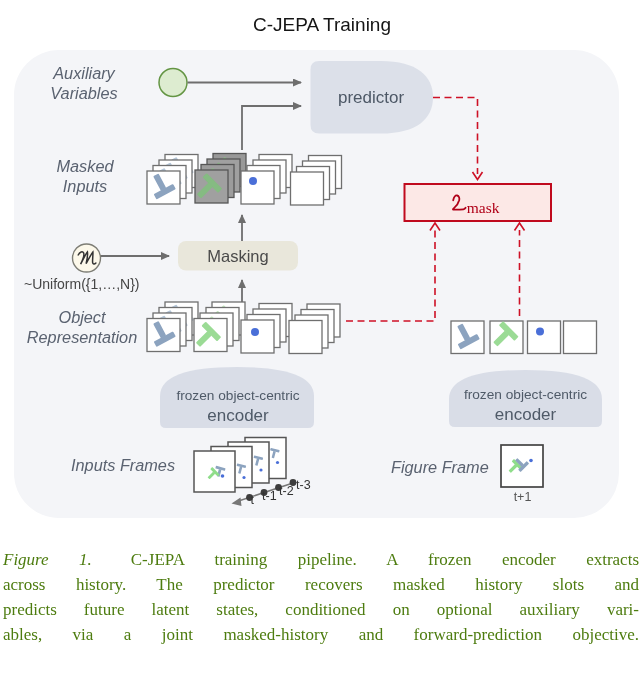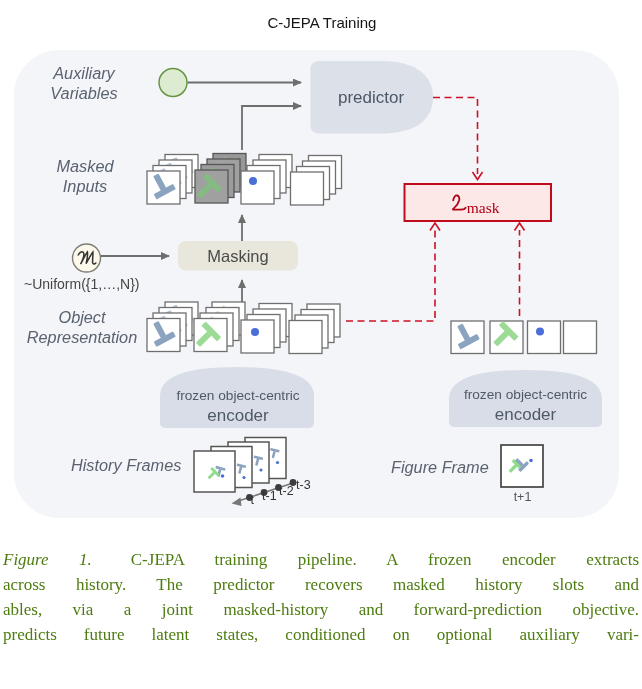--- a/index.html
+++ b/index.html
@@ -1,35 +1,35 @@
 <!DOCTYPE html>
 <html><head>
 <meta charset="utf-8">
 <style>
   html,body{margin:0;padding:0;background:#ffffff;width:642px;height:689px;overflow:hidden;}
   body{font-family:"Liberation Sans",sans-serif;position:relative;}
   .title{position:absolute;left:1px;top:14px;width:642px;text-align:center;
-         font-size:15px;color:#151515;}
+         font-size:19px;color:#151515;}
   .panel{position:absolute;left:14px;top:50px;width:605px;height:468px;
          background:#f4f5f8;border-radius:45px;}
   .lbl{position:absolute;color:#5a6270;font-size:16.3px;line-height:19.5px;text-align:center;font-style:italic;}
   svg.ov{position:absolute;left:0;top:0;}
   .cap{position:absolute;left:3px;top:548px;width:636px;
        font-family:"Liberation Serif",serif;font-size:17px;color:#4d7c0f;}
   .cap div{text-align:justify;text-align-last:justify;height:24.9px;line-height:24.9px;}
 </style>
 </head>
 <body>
 <div class="title">C-JEPA Training</div>
 <div class="panel"></div>
 
 <div class="lbl" style="left:28px;top:64px;width:112px;">Auxiliary<br>Variables</div>
 <div class="lbl" style="left:29px;top:157px;width:112px;">Masked<br>Inputs</div>
 <div class="lbl" style="left:10px;top:308px;width:144px;">Object<br>Representation</div>
-<div class="lbl" style="left:71px;top:456px;width:120px;text-align:left;">History Frames</div>
+<div class="lbl" style="left:71px;top:456px;width:120px;text-align:left;">Inputs Frames</div>
 <div class="lbl" style="left:391px;top:458px;width:110px;text-align:left;">Figure Frame</div>
 
 <svg class="ov" width="642" height="689" viewBox="0 0 642 689">
 <defs>
   <g id="tee">
     <rect x="-11" y="-11" width="22" height="6" rx="1"></rect>
     <rect x="-3" y="-5.6" width="6" height="16.6" rx="1"></rect>
   </g>
   <marker id="ah" markerWidth="10" markerHeight="9" refX="8" refY="4" orient="auto" markerUnits="userSpaceOnUse">
     <path d="M0,0 L9,4 L0,8 Z" fill="#6e6e6e"></path>
@@ -189,15 +189,15 @@
 <rect x="501" y="445" width="42" height="42" fill="#fff" stroke="#444" stroke-width="1.7"></rect>
 <use href="#tee" transform="translate(514,467.5) rotate(45) scale(0.55)" fill="#8fdd8a"></use>
 <use href="#tee" transform="translate(520.5,463.5) rotate(135) scale(0.55)" fill="#8ca3bf"></use>
 <circle cx="531" cy="460.5" r="1.8" fill="#4a6fd8"></circle>
 <text x="522.5" y="501" text-anchor="middle" font-size="12.5" fill="#555">t+1</text>
 </svg>
 
 <div class="cap">
   <div><i>Figure 1.</i>  C-JEPA training pipeline.  A frozen encoder extracts</div>
   <div>across history.  The predictor recovers masked history slots and</div>
+  <div>predicts future latent states, conditioned on optional auxiliary vari-</div>
   <div>ables, via a joint masked-history and forward-prediction objective.</div>
-  <div>predicts future latent states, conditioned on optional auxiliary vari-</div>
 </div>
 
 </body></html>

